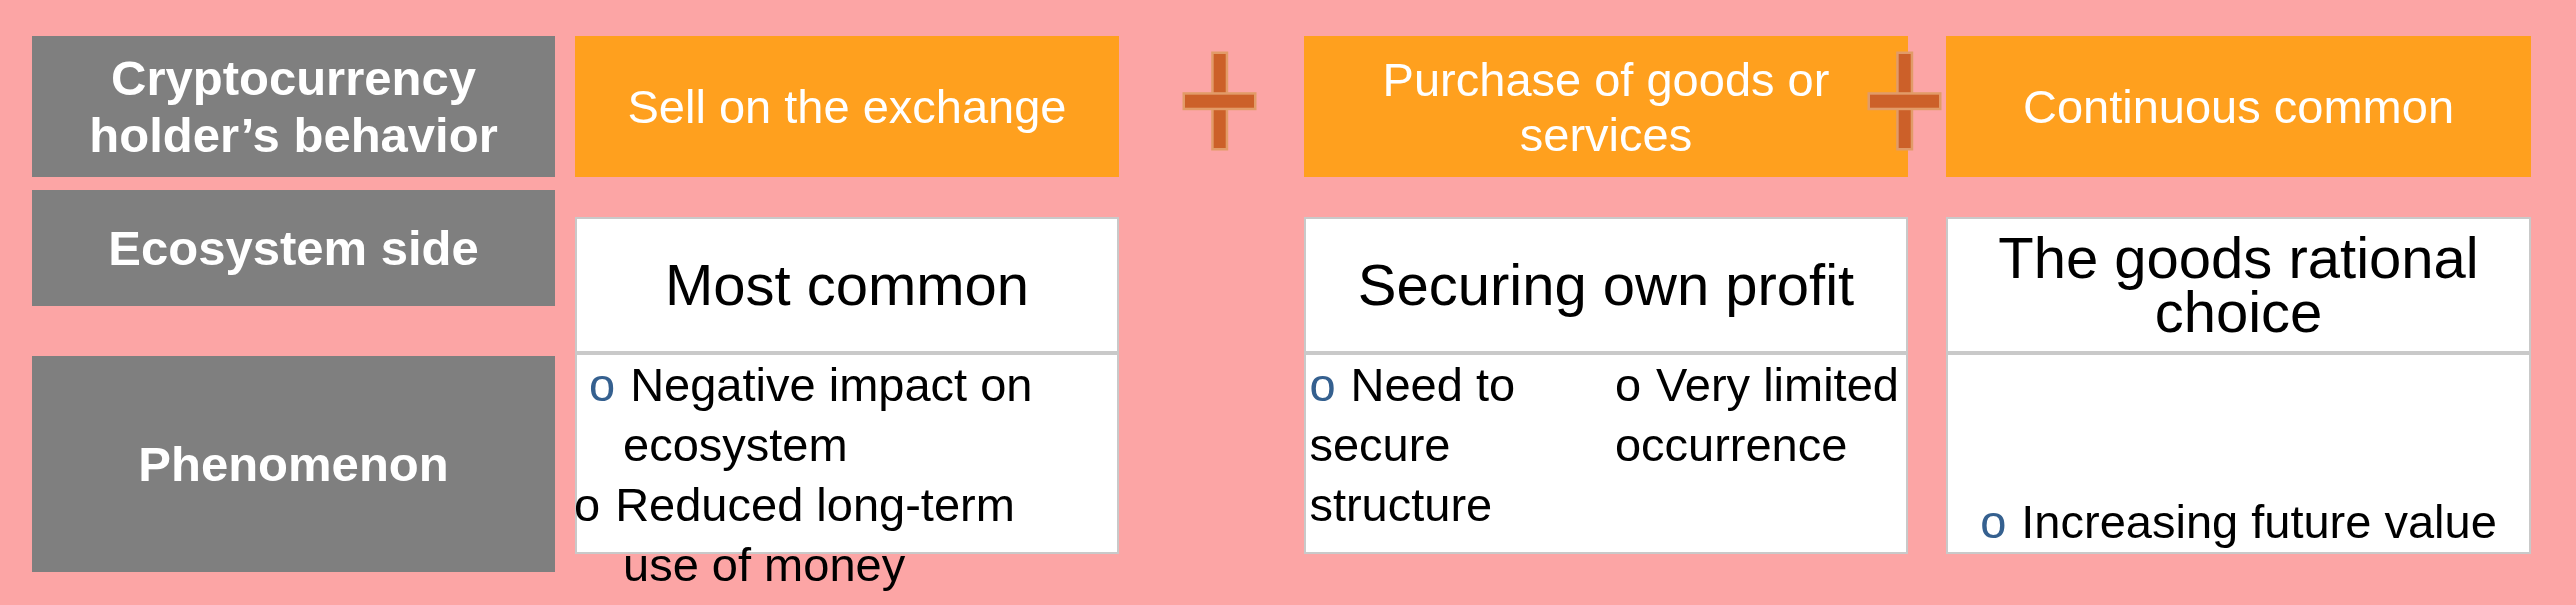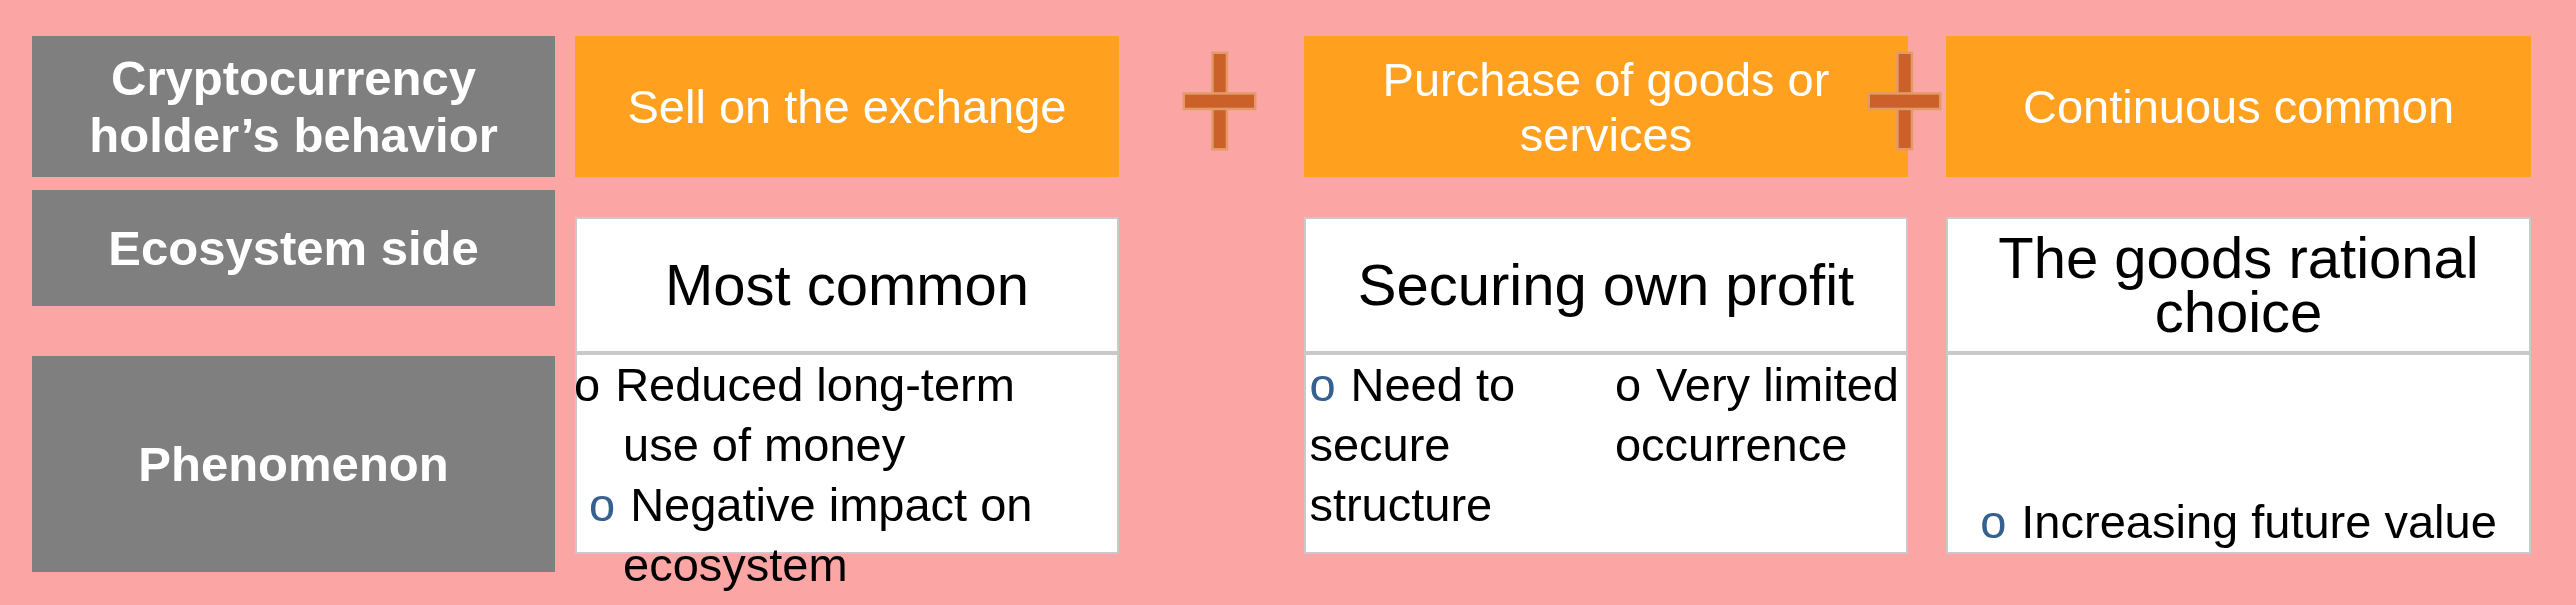--- a/index.html
+++ b/index.html
@@ -84,22 +84,22 @@
   <div class="plus plus-1"></div>
   <div class="orange c2">Purchase of goods or services</div>
   <div class="plus plus-2"></div>
   <div class="orange c3">Continuous common</div>
 
   <div class="mid c1">Most common</div>
   <div class="mid c2">Securing own profit</div>
   <div class="mid c3">The goods rational choice</div>
 
   <div class="bot bot-1 c1">
+    <p class="item item-0"><span class="bullet blue">o</span><span>Negative impact on ecosystem</span></p>
     <p class="item item-1"><span class="bullet dark">o</span><span>Reduced long-term use of money</span></p>
-    <p class="item item-0"><span class="bullet blue">o</span><span>Negative impact on ecosystem</span></p>
   </div>
 
   <div class="bot bot-2 c2">
     <p class="item item-0"><span class="bullet blue">o</span><span>Need to secure structure</span></p>
     <p class="item item-1"><span class="bullet dark">o</span><span>Very limited occurrence</span></p>
   </div>
 
   <div class="bot bot-3 c3">
     <p class="item item-0"><span class="bullet blue">o</span><span>Increasing future value</span></p>
   </div>

